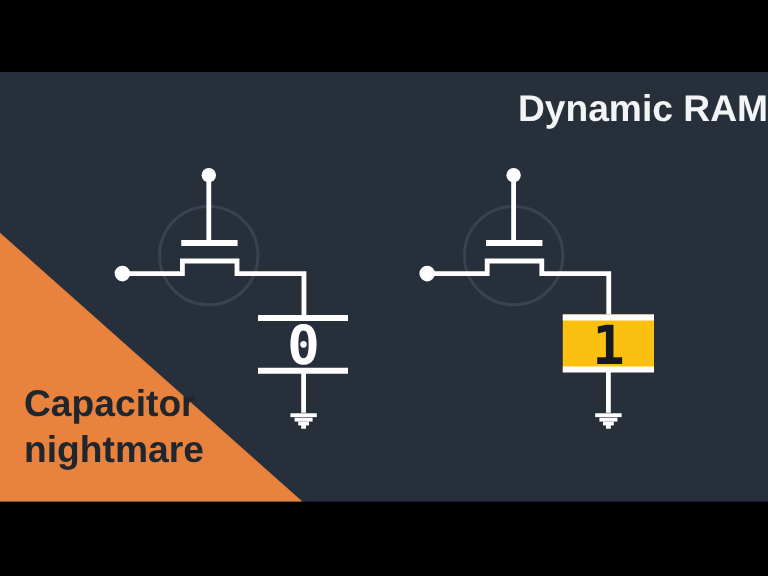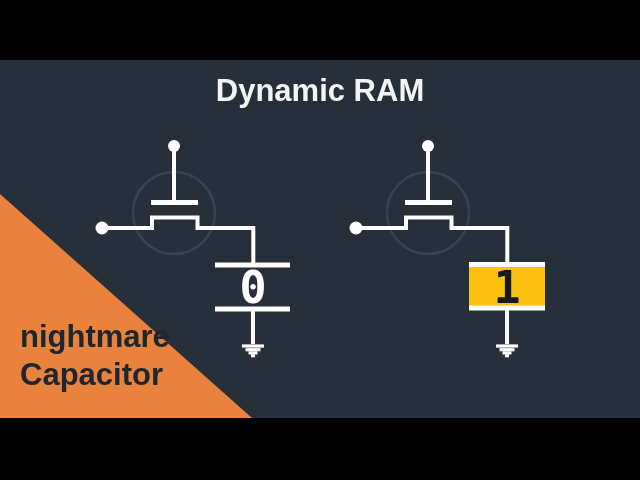--- a/index.html
+++ b/index.html
@@ -21,21 +21,21 @@
   .cellbox{fill:var(--yellow,#fcc011);}
   .digit{
     font-family:"DejaVu Sans Mono",monospace;
     font-weight:bold;font-size:45px;text-anchor:middle;
   }
   .digit-0{fill:var(--wire,#ffffff);}
   .digit-1{fill:var(--ink,#15191f);}
 
   .title{
     position:absolute;left:0;top:75;width:640px;top:75px;
-    text-align:center;
+    text-align:right;
     font-size:31px;font-weight:bold;letter-spacing:0px;
     color:var(--title,#f2f4f6);
     line-height:1.05;
   }
   .caption{
     position:absolute;left:20px;top:318px;
     font-size:31px;font-weight:bold;line-height:38px;
     color:var(--caption,#20262e);
   }
 </style>
@@ -86,17 +86,17 @@
         <line x1="499.5" y1="349.7" x2="514.5" y2="349.7"></line>
         <line x1="502.5" y1="352.9" x2="511.5" y2="352.9"></line>
         <line x1="505" y1="355.7" x2="509" y2="355.7"></line>
       </g>
     </g>
   </svg>
 
   <div class="title">Dynamic RAM</div>
 
   <div class="caption">
+    <div>Capacitor</div>
     <div>nightmare</div>
-    <div>Capacitor</div>
   </div>
 
 </div>
 
 </body></html>

